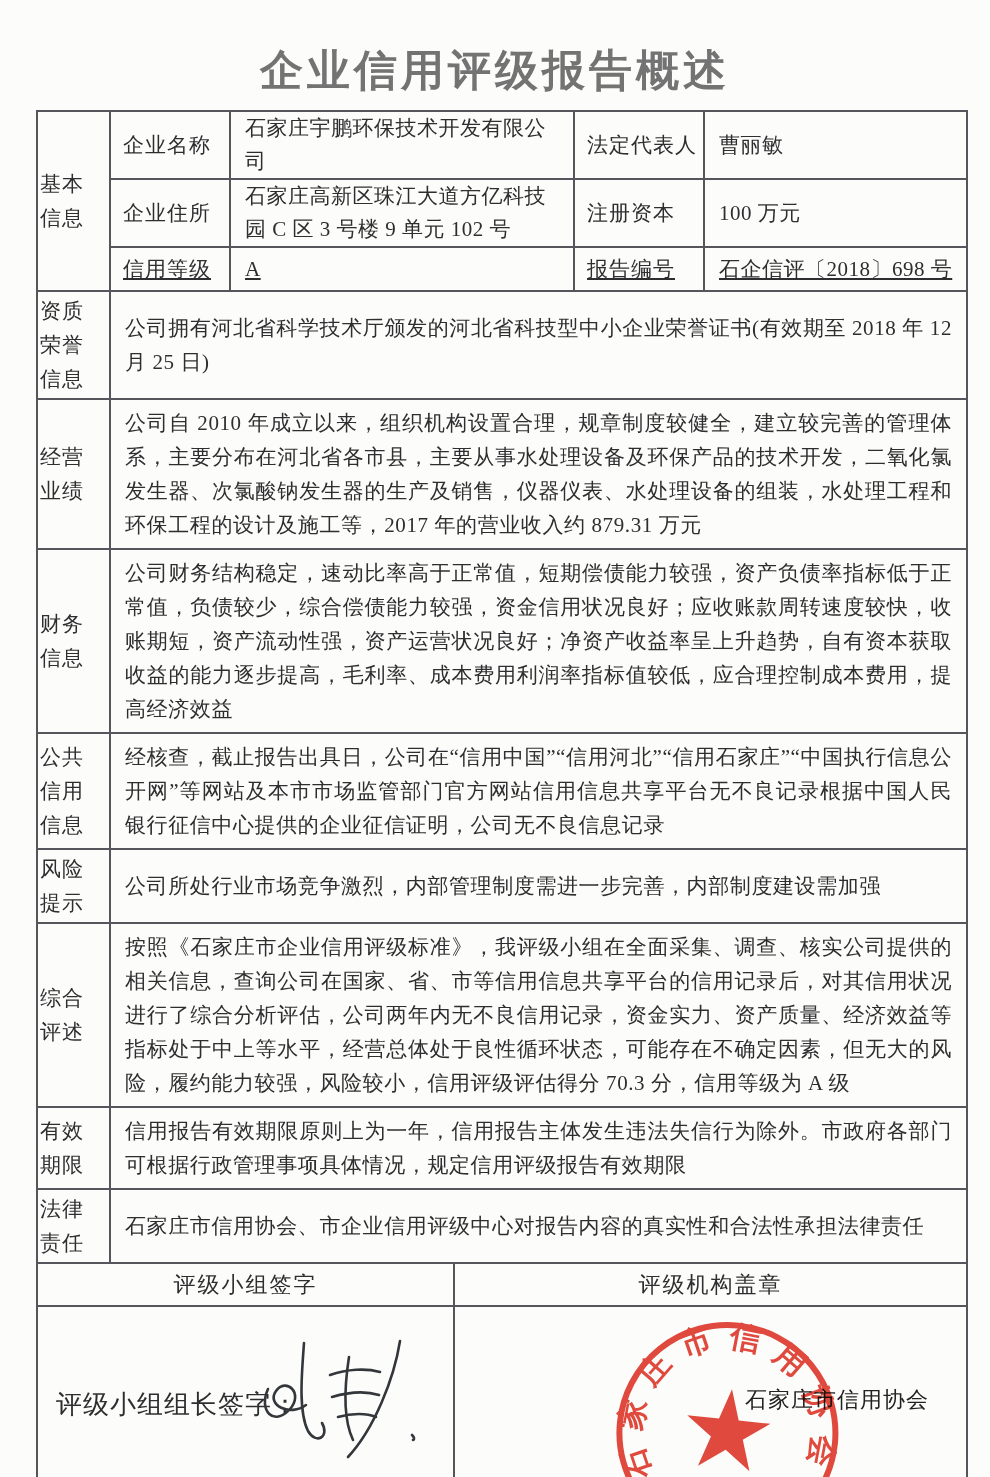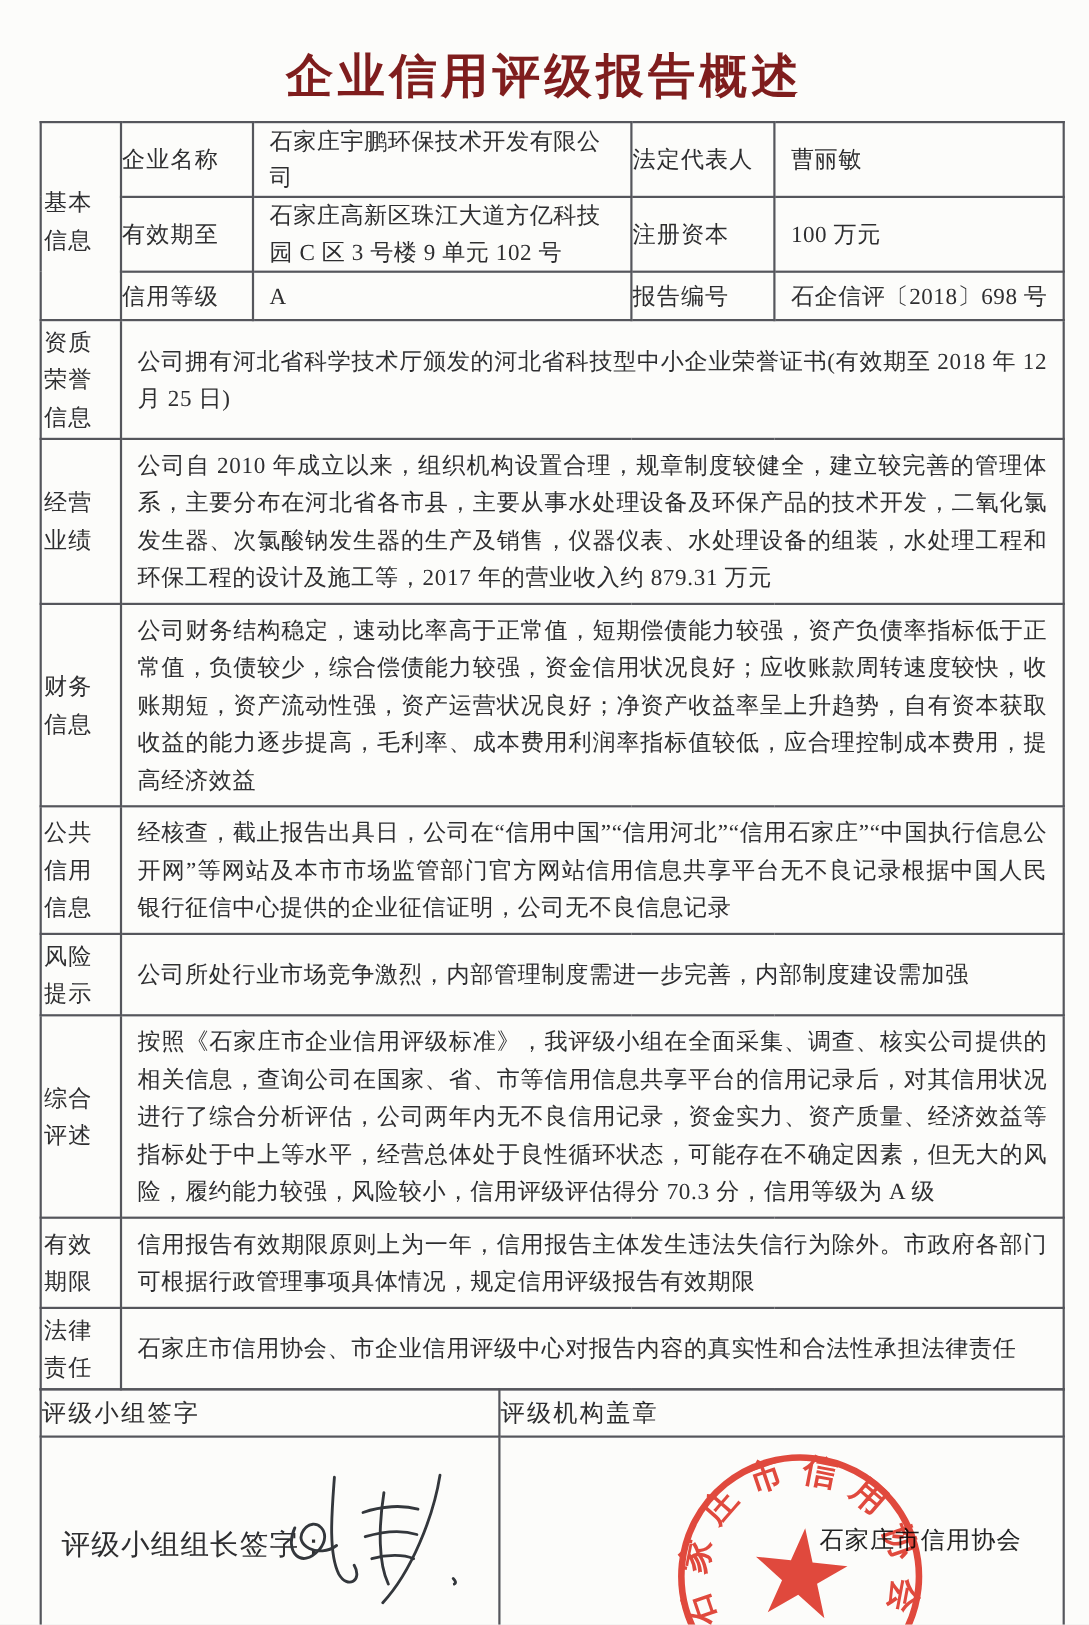--- a/index.html
+++ b/index.html
@@ -14,21 +14,21 @@
     font-family: "Liberation Serif", "DejaVu Serif", serif;
     overflow: hidden;
   }
   .doc-title {
     margin: 46px auto 0;
     width: 100%;
     text-align: center;
     font-size: 43px;
     font-weight: bold;
     letter-spacing: 4px;
-    color: #7f1d1d;
+    color: #737373;
     line-height: 50px;
   }
   table.report {
     border-collapse: collapse;
     table-layout: fixed;
     width: 930px;
     margin: 14px 0 0 36px;
   }
   table.signoff {
     border-collapse: collapse;
@@ -40,41 +40,41 @@
     border: 2px solid #55565c;
     vertical-align: middle;
     font-size: 21px;
   }
   td.sec {
     white-space: pre-line;
     line-height: 34px;
     letter-spacing: 1px;
     padding: 2px;
   }
-  td.lbl { letter-spacing: 1px; }
+  td.lbl { padding-left: 12px; letter-spacing: 1px; }
   td.val { padding-left: 14px; padding-right: 10px; line-height: 33px; letter-spacing: 0.5px; }
   td.body {
     padding: 6px 14px;
     line-height: 34px;
     text-align: justify;
     letter-spacing: 0.6px;
   }
   tr.h67  { height: 67px; }
   tr.h66  { height: 66px; }
-  tr.h44  { height: 44px; }
+  tr.h44  { height: 44px; text-decoration: underline; }
   tr.h105 { height: 105px; }
   tr.h140 { height: 140px; }
   tr.h161 { height: 161px; }
   tr.h109 { height: 109px; margin-top: 44px; }
   tr.h58  { height: 58px; margin-left: 24px; }
   tr.h168 { height: 168px; }
   tr.h68  { height: 68px; }
   tr.h43  { height: 43px; }
   tr.h244 { height: 244px; }
-  td.sign-head { letter-spacing: 2px; font-size: 22px; }
+  td.sign-head { text-align: center; letter-spacing: 2px; font-size: 22px; }
   td.sign-cell { position: relative; vertical-align: top; }
   .leader-label {
     position: absolute; left: 18px; top: 80px;
     font-size: 26px; letter-spacing: 1px;
   }
   .signature-svg { position: absolute; left: 214px; top: 30px; }
   .org-name {
     position: absolute; left: 290px; top: 78px;
     font-size: 22px; letter-spacing: 1px; color: #222;
   }
@@ -105,21 +105,21 @@
     <tbody>
       <tr class="h67">
         <td class="sec" rowspan="3">基本
 信息</td>
         <td class="lbl">企业名称</td>
         <td class="val">石家庄宇鹏环保技术开发有限公司</td>
         <td class="lbl">法定代表人</td>
         <td class="val">曹丽敏</td>
       </tr>
       <tr class="h66">
-        <td class="lbl">有效期至</td>
+        <td class="lbl">企业住所</td>
         <td class="val">石家庄高新区珠江大道方亿科技园 C 区 3 号楼 9 单元 102 号</td>
         <td class="lbl">注册资本</td>
         <td class="val">100 万元</td>
       </tr>
       <tr class="h44">
         <td class="lbl">信用等级</td>
         <td class="val">A</td>
         <td class="lbl">报告编号</td>
         <td class="val">石企信评〔2018〕698 号</td>
       </tr>

